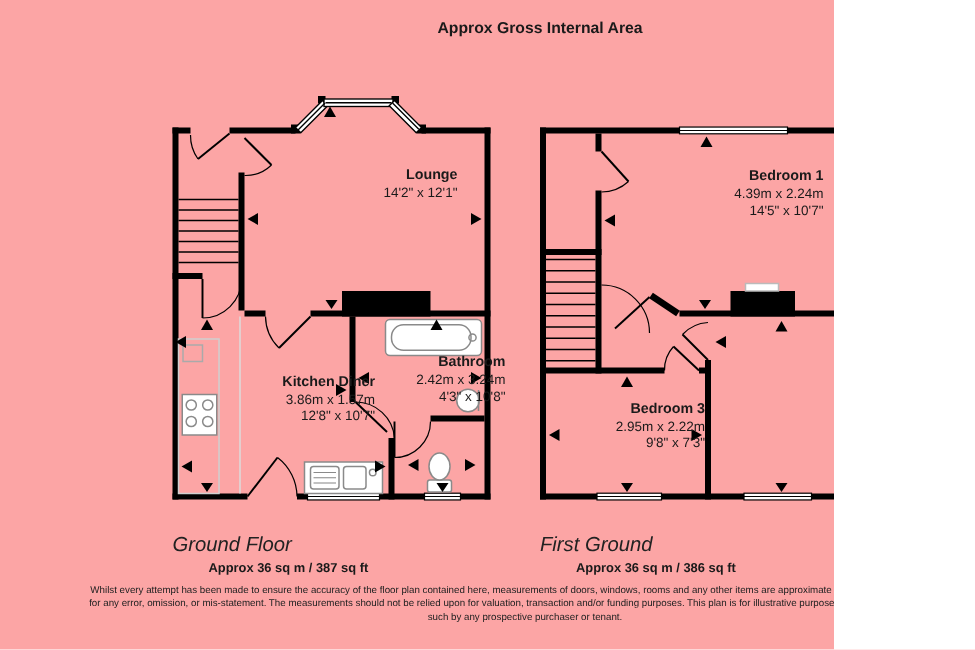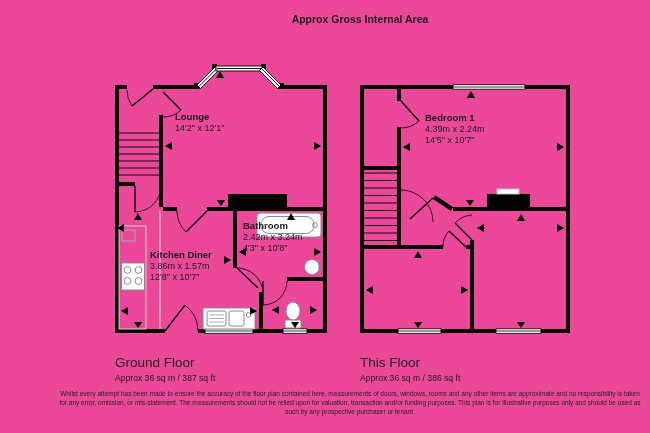--- a/index.html
+++ b/index.html
@@ -1,25 +1,25 @@
 <!DOCTYPE html>
 <html><head>
 <meta charset="utf-8">
 <style>
   html,body{margin:0;padding:0;background:#fff;}
-  .canvas{position:relative;width:650px;height:433px;background:#ec4899;overflow:hidden;
+  .canvas{position:relative;width:556px;height:433px;background:#fca5a5;overflow:hidden;
           font-family:"Liberation Sans", sans-serif;color:#111;}
   .plan-svg{position:absolute;left:0;top:0;}
   .header{position:absolute;left:70px;top:13px;width:580px;text-align:center;
           font-size:10.5px;line-height:13px;font-weight:bold;color:#1a1a1a;}
-  .room-label{position:absolute;text-align:left;font-size:9px;line-height:11.5px;color:#1a1a1a;}
+  .room-label{position:absolute;text-align:right;font-size:9px;line-height:11.5px;color:#1a1a1a;}
   .room-label .rname{font-size:9.5px;font-weight:bold;}
   .floor-title{position:absolute;}
-  .floor-title .ft-name{font-size:13.5px;color:#222;}
-  .floor-title .ft-area{font-size:8.6px;font-weight:normal;margin-top:3px;color:#1a1a1a;}
+  .floor-title .ft-name{font-size:13.5px;color:#222;font-style:italic;}
+  .floor-title .ft-area{font-size:8.6px;font-weight:bold;margin-top:3px;color:#1a1a1a;margin-left:24px;}
   .disclaimer{position:absolute;left:57px;top:389px;width:586px;text-align:center;
               font-size:6.5px;line-height:9.2px;color:#222;}
 </style>
 </head>
 <body>
 
 <div class="canvas">
 
   <svg class="plan-svg" width="650" height="433" viewBox="0 0 650 433">
 
@@ -219,41 +219,46 @@
   </svg>
 
   <div class="header">
     <div>Approx Gross Internal Area</div>
   </div>
 
   <div class="room-label" style="left:175px;top:111px;width:130px;">
     <div class="rname">Lounge</div>
     <div>14'2" x 12'1"</div>
   </div>
-  <div class="room-label" style="left:150px;top:249px;width:116px;">
+  <div class="room-label" style="left:134px;top:249px;width:116px;">
     <div class="rname">Kitchen Diner</div>
     <div>3.86m x 1.57m</div>
     <div>12'8" x 10'7"</div>
   </div>
-  <div class="room-label" style="left:243px;top:220px;width:94px;">
+  <div class="room-label" style="left:243px;top:236px;width:94px;">
     <div class="rname">Bathroom</div>
     <div>2.42m x 3.24m</div>
     <div>4'3" x 10'8"</div>
   </div>
 
   <div class="room-label" style="left:425px;top:112px;width:124px;">
     <div class="rname">Bedroom 1</div>
     <div>4.39m x 2.24m</div>
     <div>14'5" x 10'7"</div>
   </div>
+  <div class="room-label" style="left:366px;top:267px;width:104px;">
+    <div class="rname">Bedroom 3</div>
+    <div>2.95m x 2.22m</div>
+    <div>9'8" x 7'3"</div>
+  </div>
 
   <div class="floor-title" style="left:115px;top:355px;">
     <div class="ft-name">Ground Floor</div>
     <div class="ft-area">Approx 36 sq m / 387 sq ft</div>
   </div>
   <div class="floor-title" style="left:360px;top:355px;">
-    <div class="ft-name">This Floor</div>
+    <div class="ft-name">First Ground</div>
     <div class="ft-area">Approx 36 sq m / 386 sq ft</div>
   </div>
 
   <div class="disclaimer">Whilst every attempt has been made to ensure the accuracy of the floor plan contained here, measurements of doors, windows, rooms and any other items are approximate and no responsibility is taken for any error, omission, or mis-statement. The measurements should not be relied upon for valuation, transaction and/or funding purposes. This plan is for illustrative purposes only and should be used as such by any prospective purchaser or tenant.</div>
 
 </div>
 
 </body></html>

